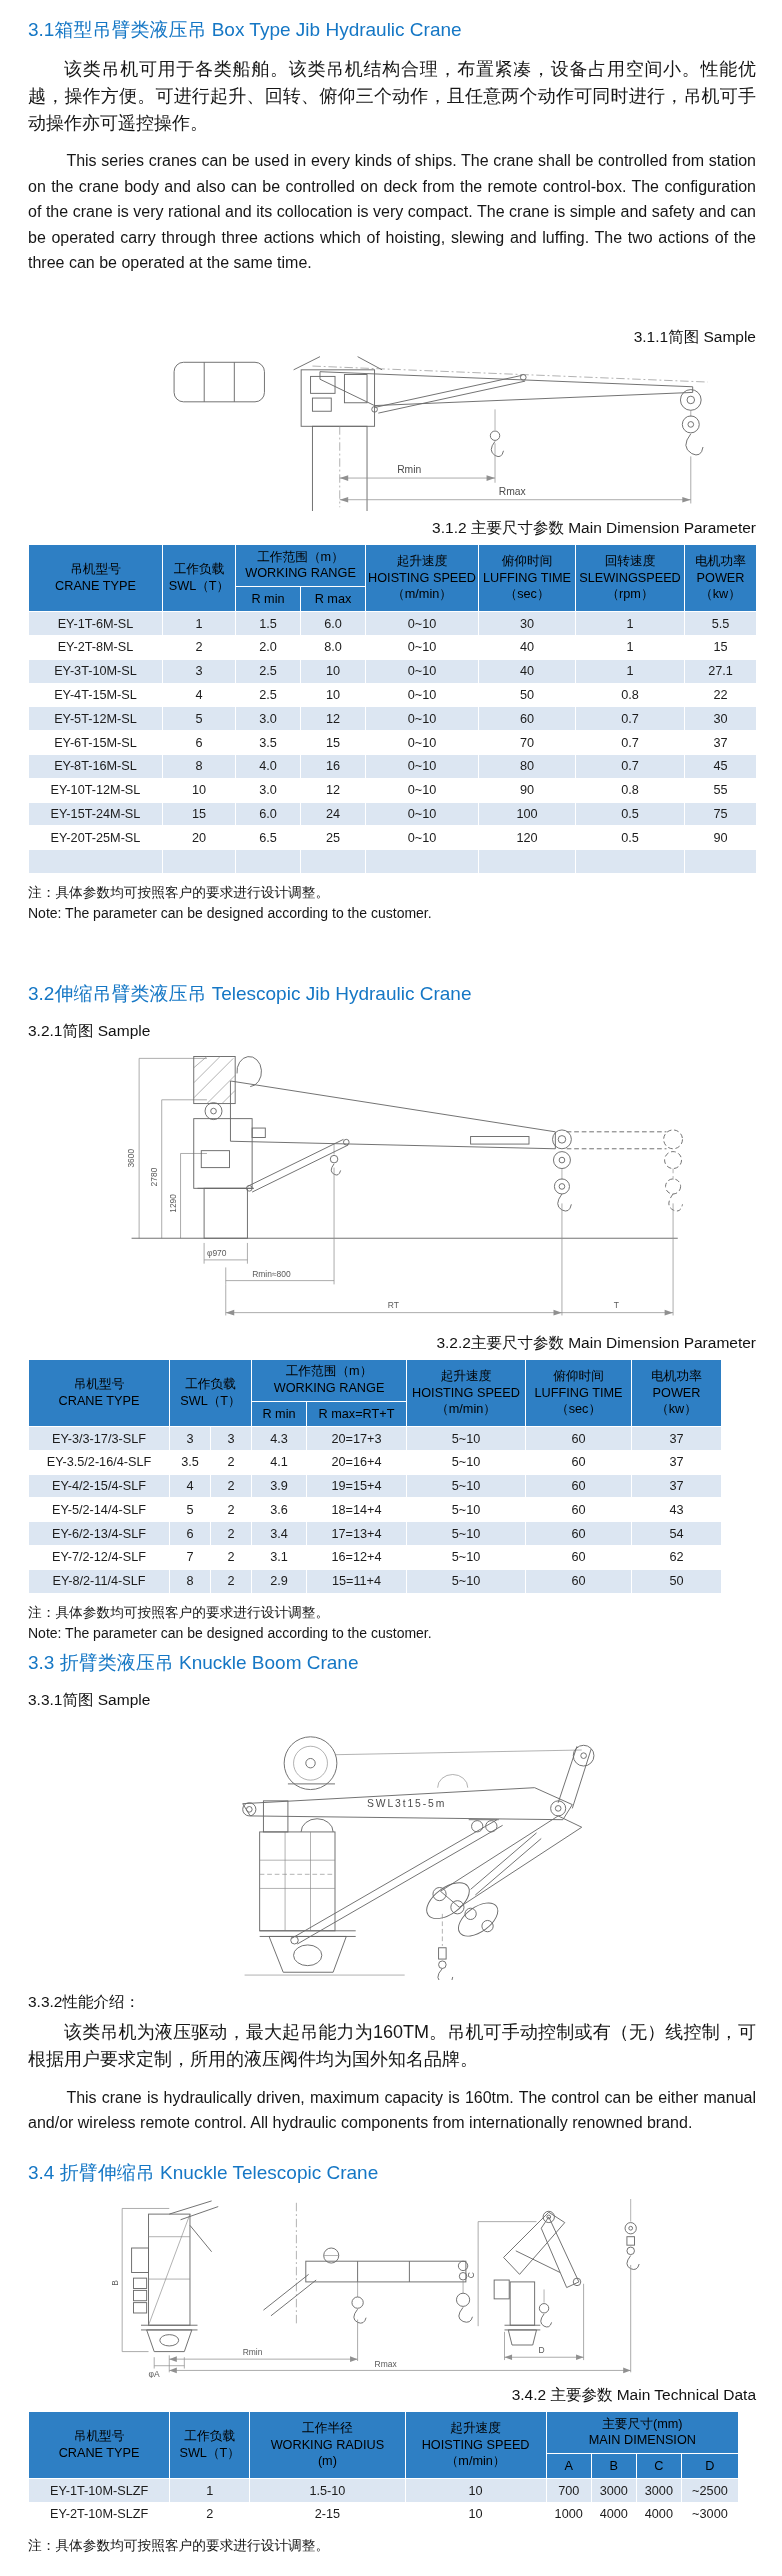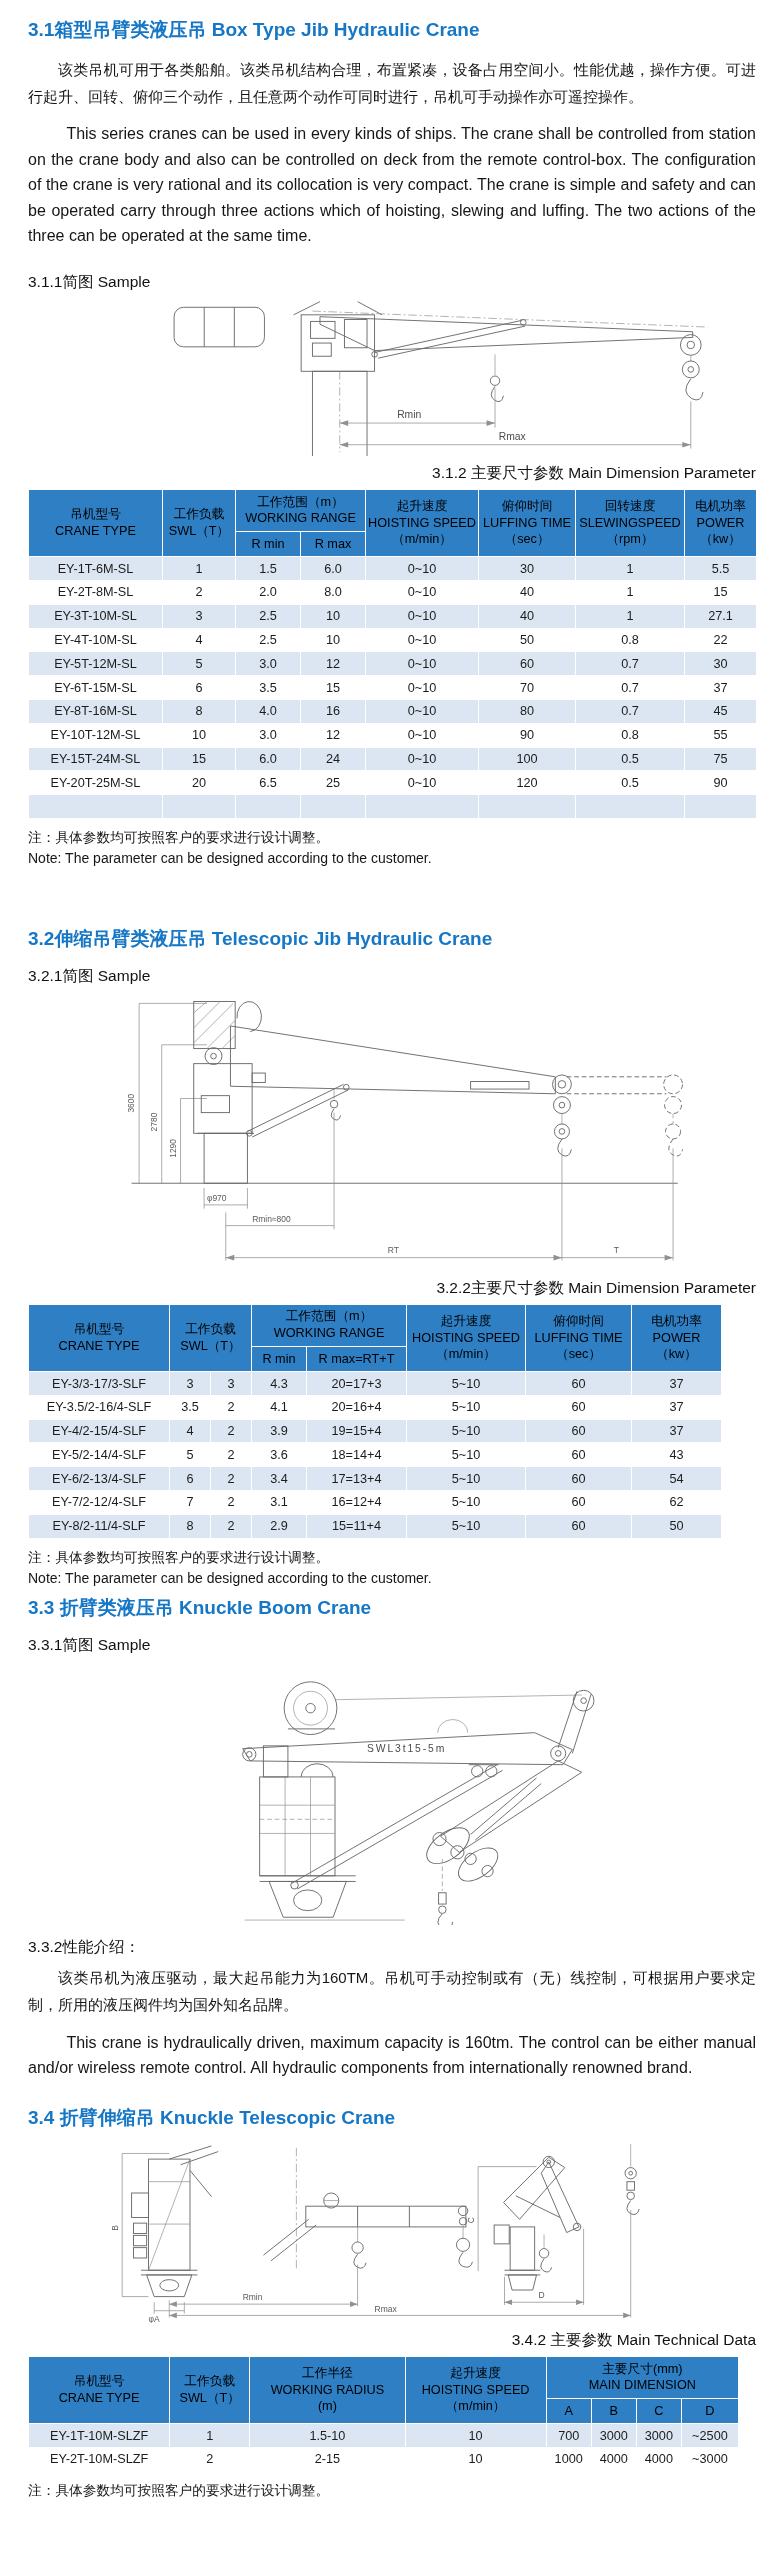--- a/index.html
+++ b/index.html
@@ -1,20 +1,20 @@
 <!DOCTYPE html>
 <html style="font-size:15px"><head>
 <meta charset="utf-8">
 <style>
   html,body{margin:0;padding:0;background:#ffffff;color:#161616;
     font-family:"Liberation Sans","DejaVu Sans",sans-serif;}
   .page{width:782px;min-height:2576px;box-sizing:border-box;padding:17px 26px 19px 28px;position:relative;}
-  .sec-title{font-size:19px;line-height:26px;font-weight:700;color:#1577c5;margin:0 0 13px 0;}
+  .sec-title{font-size:19px;line-height:26px;font-weight:400;color:#1577c5;margin:0 0 13px 0;}
   .sub{font-size:15.5px;line-height:21px;font-weight:400;color:#111;margin:0;}
-  .cn{font-size:15px;line-height:27px;text-align:justify;text-indent:2em;margin:0 0 11.3px 0;}
+  .cn{font-size:18px;line-height:27px;text-align:justify;text-indent:2em;margin:0 0 11.3px 0;}
   .en{font-size:16px;line-height:25.4px;text-align:justify;text-indent:2.4em;margin:0;}
   .drawing{width:100%;margin:3.8px 0 1.9px 0;}
   svg{display:block;}
   .ln{stroke:#6a6a6a;stroke-width:1;fill:none;}
   .lt{stroke:#8a8a8a;stroke-width:0.7;fill:none;}
   .dim{stroke:#909090;stroke-width:0.8;fill:none;}
   .dsh{stroke-dasharray:5 3;}
   .cdl{stroke-dasharray:9 3 2 3;}
   .lbl{fill:#4c4c4c;font-size:11px;font-family:"Liberation Sans",sans-serif;}
   .lbs{fill:#5a5a5a;font-size:9px;font-family:"Liberation Sans",sans-serif;}
@@ -22,21 +22,21 @@
   table.ptable{border-collapse:collapse;table-layout:fixed;margin:5.7px 0 0 0;}
   table.ptable th{background:#2e7fc4;color:#000000;font-weight:400;font-size:12.7px;
     line-height:1.32;white-space:pre-line;border:0.9px solid #ffffff;padding:3.8px 1.9px;text-align:center;vertical-align:middle;}
   table.ptable td{font-size:12.7px;border:0.9px solid #ffffff;padding:1.9px 1.9px;height:19px;
     text-align:center;vertical-align:middle;color:#1c1c1c;}
   table.ptable tbody tr:nth-child(odd){background:#dce6f2;}
   table.ptable tbody tr:nth-child(even){background:#ffffff;}
   .note{margin:1.9px 0 0 0;}
   .note-cn{font-size:13.7px;line-height:19px;}
   .note-en{font-size:14px;line-height:19px;}
-  .mt-lg{margin-top:23px;}
+  .mt-lg{margin-top:51px;text-align:right;}
   .mt-sec2{margin-top:58px;}
   .mt-sec3{margin-top:7px;}
   .mt-sec4{margin-top:24.5px;}
   .mt-sm{margin-top:7.5px;}
   .mt-md{margin-top:11.3px;}
   .mt-head{margin-top:6px;text-align:right;}
   .notes-block{margin-top:9.4px;}
 </style>
 </head>
 <body>
@@ -163,21 +163,21 @@
             <td>EY-3T-10M-SL</td>
             <td>3</td>
             <td>2.5</td>
             <td>10</td>
             <td>0~10</td>
             <td>40</td>
             <td>1</td>
             <td>27.1</td>
           </tr>
           <tr>
-            <td>EY-4T-10M-SL</td>
+            <td>EY-4T-15M-SL</td>
             <td>4</td>
             <td>2.5</td>
             <td>10</td>
             <td>0~10</td>
             <td>50</td>
             <td>0.8</td>
             <td>22</td>
           </tr>
           <tr>
             <td>EY-5T-12M-SL</td>

